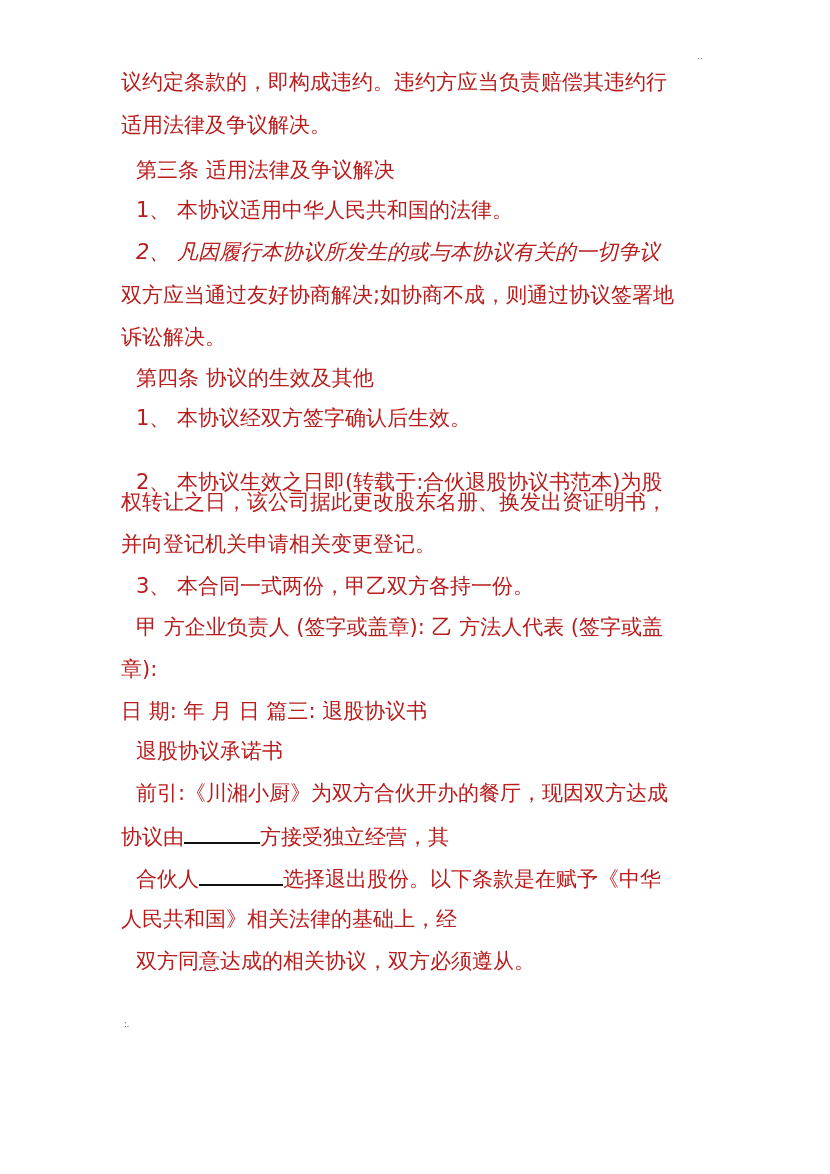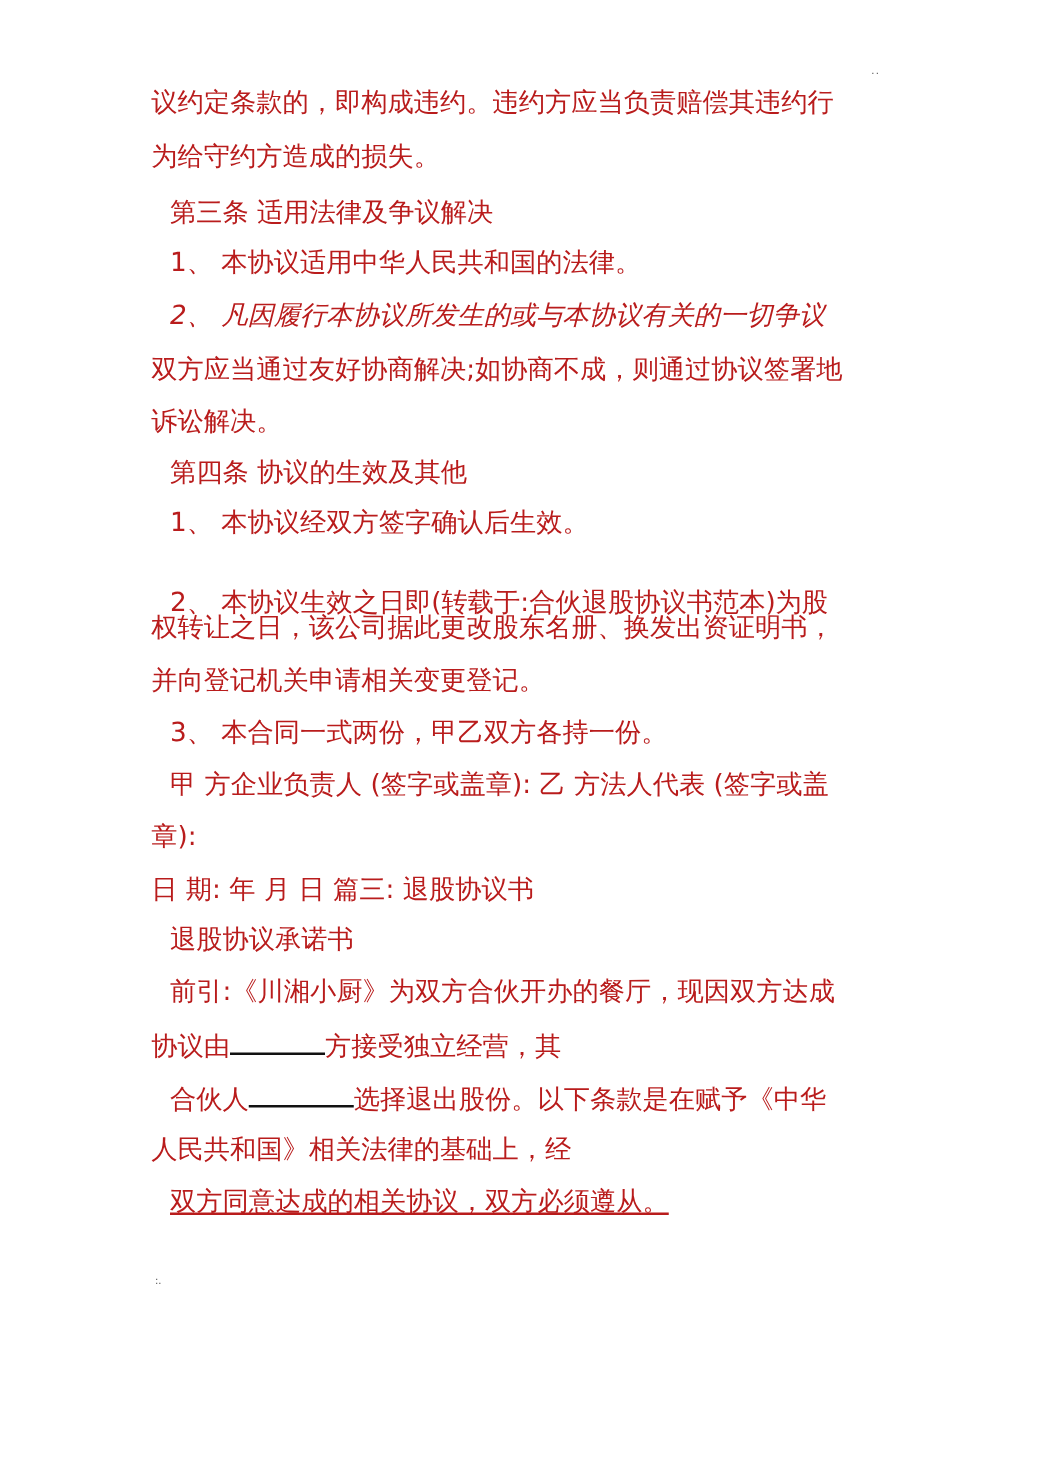--- a/index.html
+++ b/index.html
@@ -12,21 +12,21 @@
   .blank { display: inline-block; border-bottom: 2px solid #111; height: 22px; vertical-align: baseline; }
 </style>
 </head>
 <body>
 
 <div class="page">
   <div class="mark-top">..</div>
 
   <div id="lines">
       <div class="line" style="left: 121px; top: 67px;">议约定条款的，即构成违约。违约方应当负责赔偿其违约行</div>
-      <div class="line" style="left: 121px; top: 110px;">为给守约方造成的损失。</div>
+      <div class="line" style="left: 121px; top: 110px;">适用法律及争议解决。</div>
       <div class="line" style="left: 136px; top: 155px;">第三条  适用法律及争议解决</div>
       <div class="line" style="left: 136px; top: 195px;">1、  本协议适用中华人民共和国的法律。</div>
       <div class="line" style="left: 136px; top: 237px; font-style: italic;">2、  凡因履行本协议所发生的或与本协议有关的一切争议</div>
       <div class="line" style="left: 121px; top: 280px;">双方应当通过友好协商解决;如协商不成，则通过协议签署地</div>
       <div class="line" style="left: 121px; top: 322px;">诉讼解决。</div>
       <div class="line" style="left: 136px; top: 363px;">第四条 协议的生效及其他</div>
       <div class="line" style="left: 136px; top: 403px;">1、 本协议经双方签字确认后生效。</div>
       <div class="line" style="left: 136px; top: 445px; margin-top: 22px;">2、  本协议生效之日即(转载于:合伙退股协议书范本)为股</div>
       <div class="line" style="left: 121px; top: 487px;">权转让之日，该公司据此更改股东名册、换发出资证明书，</div>
       <div class="line" style="left: 121px; top: 529px;">并向登记机关申请相关变更登记。</div>
@@ -41,17 +41,17 @@
   <div class="line" id="blank1" style="left: 121px; top: 820px;">
     <span>协议由</span><span class="blank" id="b1" style="width: 76px;"></span><span>方接受独立经营，其</span>
   </div>
 
   <div class="line" id="blank2" style="left: 136px; top: 862px;">
     <span>合伙人</span><span class="blank" id="b2" style="width: 84px;"></span><span>选择退出股份。以下条款是在赋予《中华</span>
   </div>
 
   <div id="tail">
       <div class="line" style="left: 121px; top: 904px;">人民共和国》相关法律的基础上，经</div>
-      <div class="line" style="left: 136px; top: 946px; text-decoration: underline;">双方同意达成的相关协议，双方必须遵从。</div>
+      <div class="line" style="left: 136px; top: 946px;">双方同意达成的相关协议，双方必须遵从。</div>
     </div>
 
   <div class="mark-bottom">:.</div>
 </div>
 
 </body></html>

